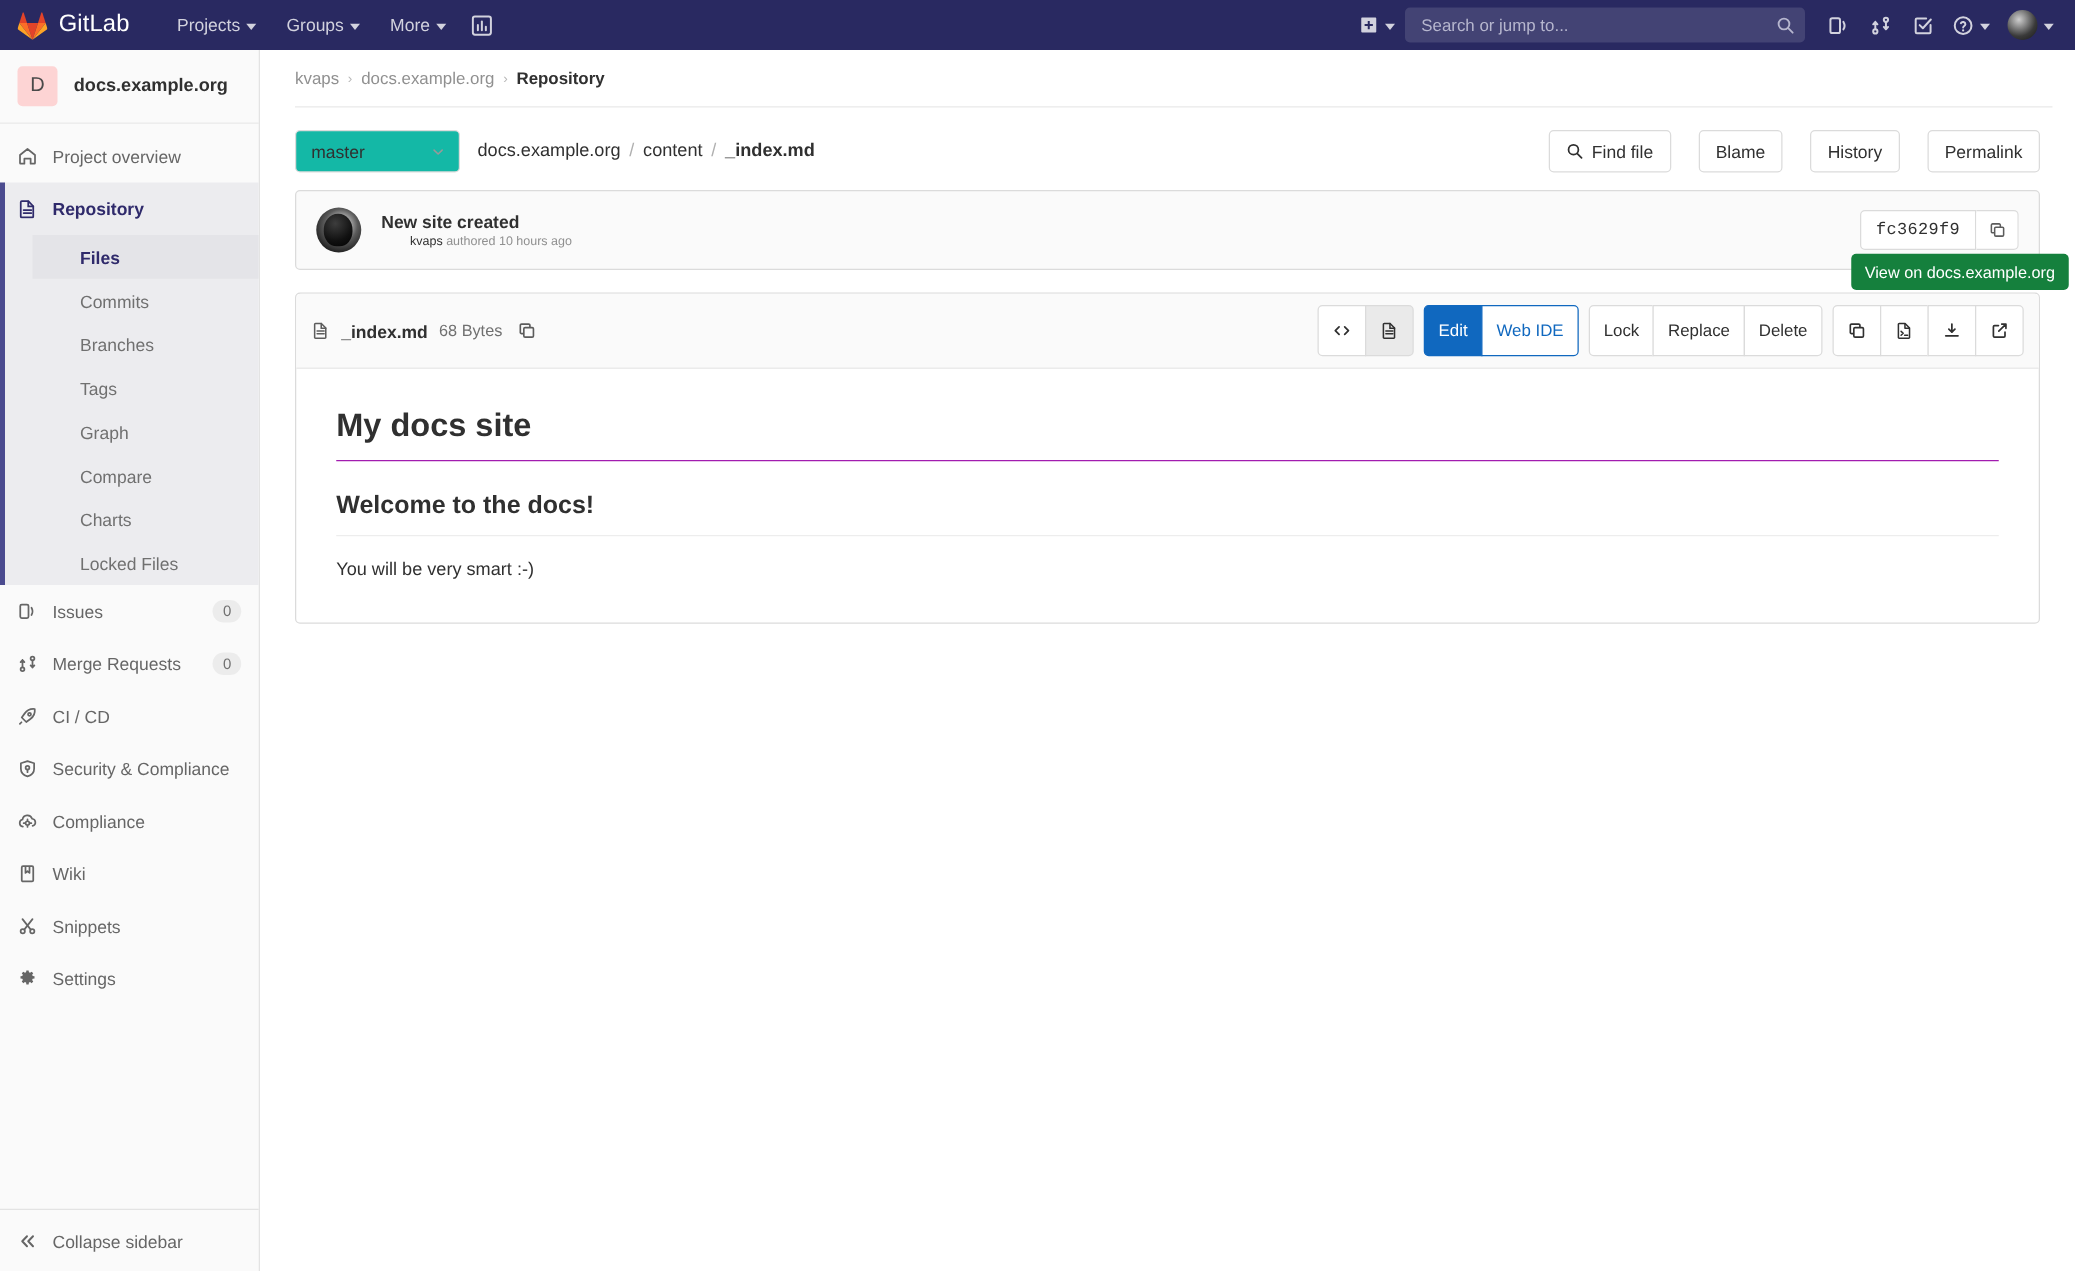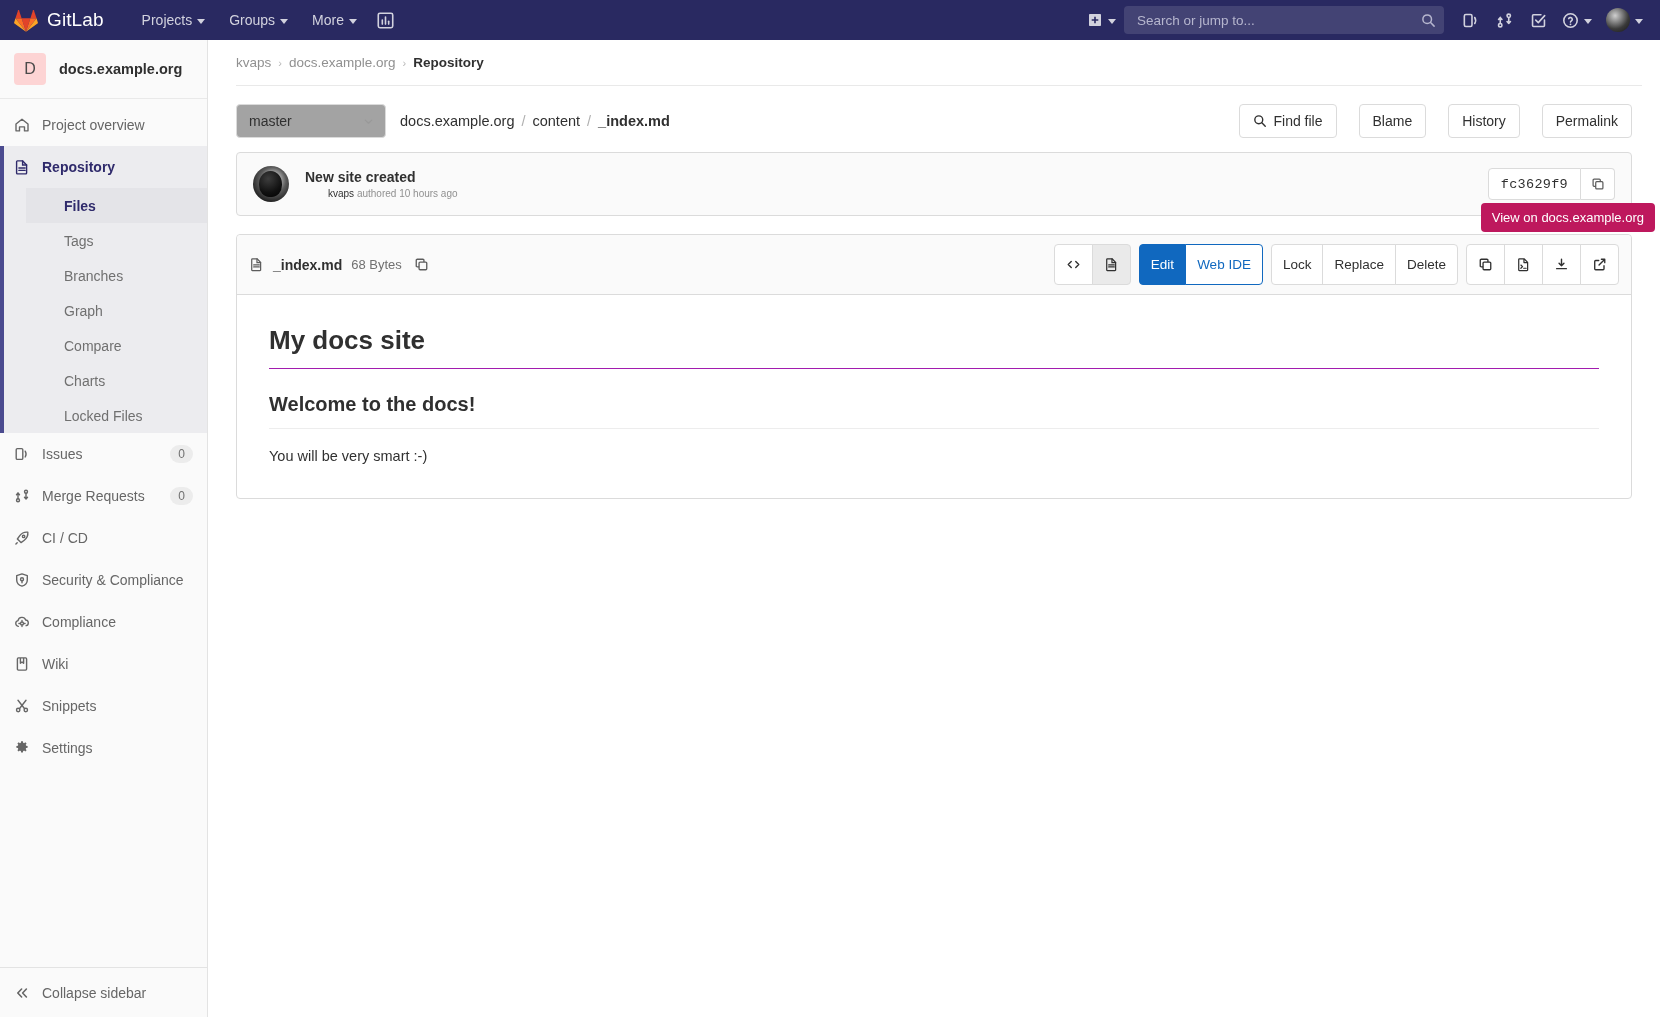--- a/index.html
+++ b/index.html
@@ -130,22 +130,22 @@
   }
   .crumb { color:#909090; cursor:pointer; }
   .crumb.cur { color:#303030; font-weight:700; cursor:default; }
   .crumb-sep { color:#b8b8b8; font-size: 11px; }
 
   .file-header-row {
     display:flex; align-items:center; gap: 14px;
     padding-top: 18px; padding-bottom: 14px;
   }
   .branch-select {
-    width: 150px; height: 34px; border: 1px solid #dbdbdb; border-radius: 4px;
-    background:#a3a3a3; display:flex; align-items:center; justify-content:space-between;
+    width: 132px; height: 34px; border: 1px solid #dbdbdb; border-radius: 4px;
+    background:#14b8a6; display:flex; align-items:center; justify-content:space-between;
     padding: 0 10px 0 12px; font-size: 14px; color: #303030; cursor: pointer;
   }
   .branch-select .chev { color:#999; }
   .path-crumbs { display:flex; align-items:center; gap: 7px; font-size: 14.5px; color:#303030; }
   .path-crumbs .p { color: #303030; cursor:pointer; }
   .path-crumbs .sep { color:#b0b0b0; }
   .path-crumbs .last { font-weight: 700; cursor: default; }
   .hdr-spacer { flex: 1; }
   .btn {
     height: 34px; border: 1px solid #dbdbdb; background:#fff;
@@ -216,21 +216,21 @@
   .tgroup:first-child { margin-left: 0; }
   .tgroup .tbtn:first-child { border-radius: 4px 0 0 4px; margin-left:0; }
   .tgroup .tbtn:last-child { border-radius: 0 4px 4px 0; }
   .tbtn.toggle-on { background:#eaeaea; }
   .tbtn.primary { background:#1068bf; border-color:#1068bf; color:#fff; font-weight:400; }
   .tbtn.outline-primary { border-color:#1068bf; color:#1068bf; }
 
   .tooltip {
     position: absolute;
     top: -32px; right: -24px;
-    background: #be185d; color:#fff; font-size: 13px;
+    background: #15803d; color:#fff; font-size: 13px;
     padding: 7px 11px; border-radius: 4px; white-space: nowrap;
     z-index: 30;
   }
 
   
   .md-body { padding: 28px 32px 30px 32px; }
   .md-h1 {
     font-size: 26px; font-weight: 700; color:#303030; margin: 0 0 8px 0;
     padding-bottom: 10px; border-bottom: 1px solid #a21caf; line-height: 1.35;
   }
@@ -367,22 +367,23 @@
           <svg width="16" height="16" viewBox="0 0 16 16" fill="none" stroke="currentColor" stroke-width="1.4">
             <path d="M3.4 1.9h5.3L12.6 6v8.1a.8.8 0 0 1-.8.8H3.4a.8.8 0 0 1-.8-.8V2.7c0-.45.35-.8.8-.8z" stroke-linejoin="round"></path>
             <path d="M8.6 2v4h4M4.9 9h6.2M4.9 11.4h6.2" stroke-linecap="round"></path>
           </svg>
         </span>
         <span class="side-label">Repository</span>
       </div>
 
       <div class="subnav">
         <div class="sub-item current">Files</div>
+        <div class="sub-item">Commits</div>
+        <div class="sub-item">Branches</div>
         <div class="sub-item">Tags</div>
-        <div class="sub-item">Branches</div>
         <div class="sub-item">Graph</div>
         <div class="sub-item">Compare</div>
         <div class="sub-item">Charts</div>
         <div class="sub-item">Locked Files</div>
       </div>
 
       <div class="side-item">
         <span class="ico">
           <svg width="16" height="16" viewBox="0 0 16 16" fill="none" stroke="currentColor" stroke-width="1.4">
             <rect x="2.2" y="2.6" width="6.6" height="10.8" rx="1.2"></rect>

